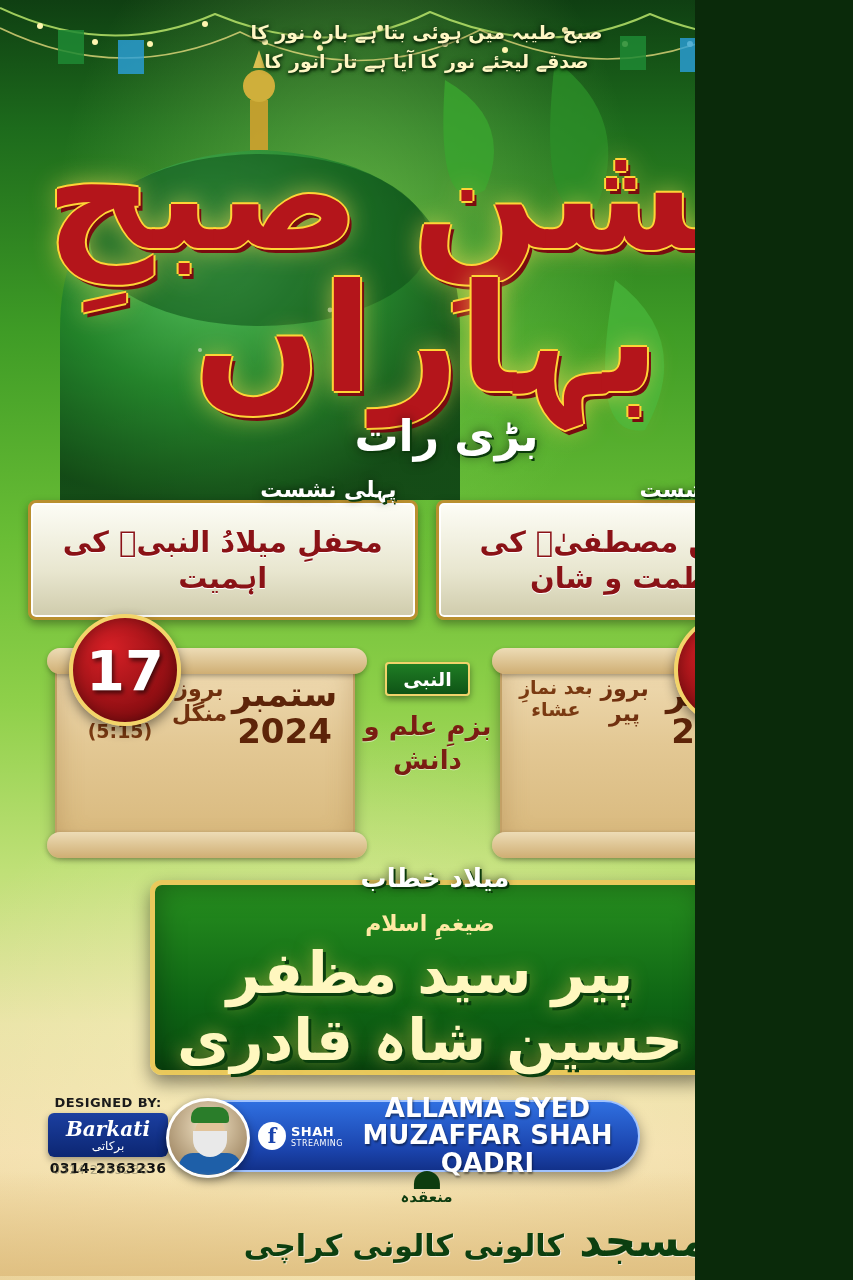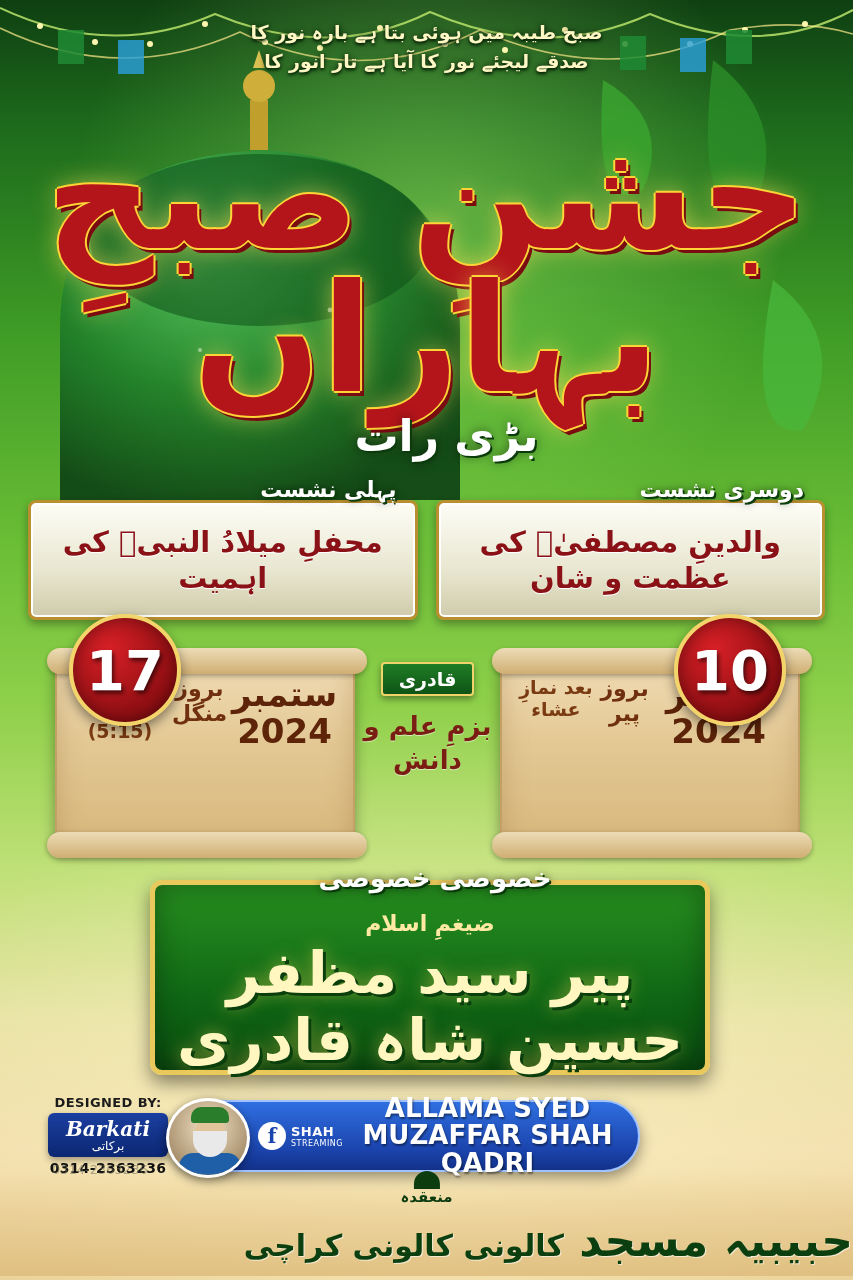--- a/index.html
+++ b/index.html
@@ -1,20 +1,20 @@
 <!DOCTYPE html>
 <html lang="ur"><head>
 <meta charset="utf-8">
 <title>Jashn-e-Subh-e-Bahaaraan Poster</title>
 <style>
   html,body{margin:0;padding:0;background:#0a2a0a;}
   *{box-sizing:border-box;}
   .poster{
     position:relative;
-    width:853px;height:1280px;
+    width:695px;height:1280px;
     overflow:hidden;
     font-family:"DejaVu Sans","Liberation Sans",sans-serif;
     background:
       radial-gradient(ellipse 60% 40% at 50% 18%, rgba(180,255,120,.38), rgba(0,0,0,0) 70%),
       radial-gradient(ellipse 90% 50% at 50% 92%, rgba(255,245,200,.55), rgba(0,0,0,0) 72%),
       linear-gradient(180deg,#0f3f12 0%,#1d6b1c 10%,#3f9c26 26%,#69bd35 42%,#8fd04a 55%,#bfe077 68%,#e9e3a6 80%,#f3dfae 90%,#e8cf95 100%);
   }
 
   
   .bunting{position:absolute;top:0;left:0;width:853px;height:120px;}
@@ -308,27 +308,27 @@
     <div class="scroll scroll-left">
       <div class="scroll-inner">
         <div class="d-big">ستمبر 2024</div>
         <div class="d-mid">بروز منگل</div>
         <div class="d-small">بعد اذانِ فجر (5:15)</div>
       </div>
     </div>
     <div class="daynum daynum-left">17</div>
 
     <div class="center-badge">
-      <div class="badge-flag">قادری</div>
+      <div class="badge-flag">النبی</div>
       <div class="badge-text">بزمِ علم و دانش</div>
     </div>
   </div>
 
   <div class="speaker">
-    <div class="speaker-khitab">خصوصی خصوصی</div>
+    <div class="speaker-khitab">میلاد خطاب</div>
     <div class="speaker-title">ضیغمِ اسلام</div>
     <div class="speaker-name">پیر سید مظفر حسین شاہ قادری</div>
   </div>
 
   <div class="designed">
     <div class="designed-label">DESIGNED BY:</div>
     <div class="designed-box">
       <div class="designed-brand">Barkati</div>
       <div class="designed-ur">برکاتی</div>
     </div>

